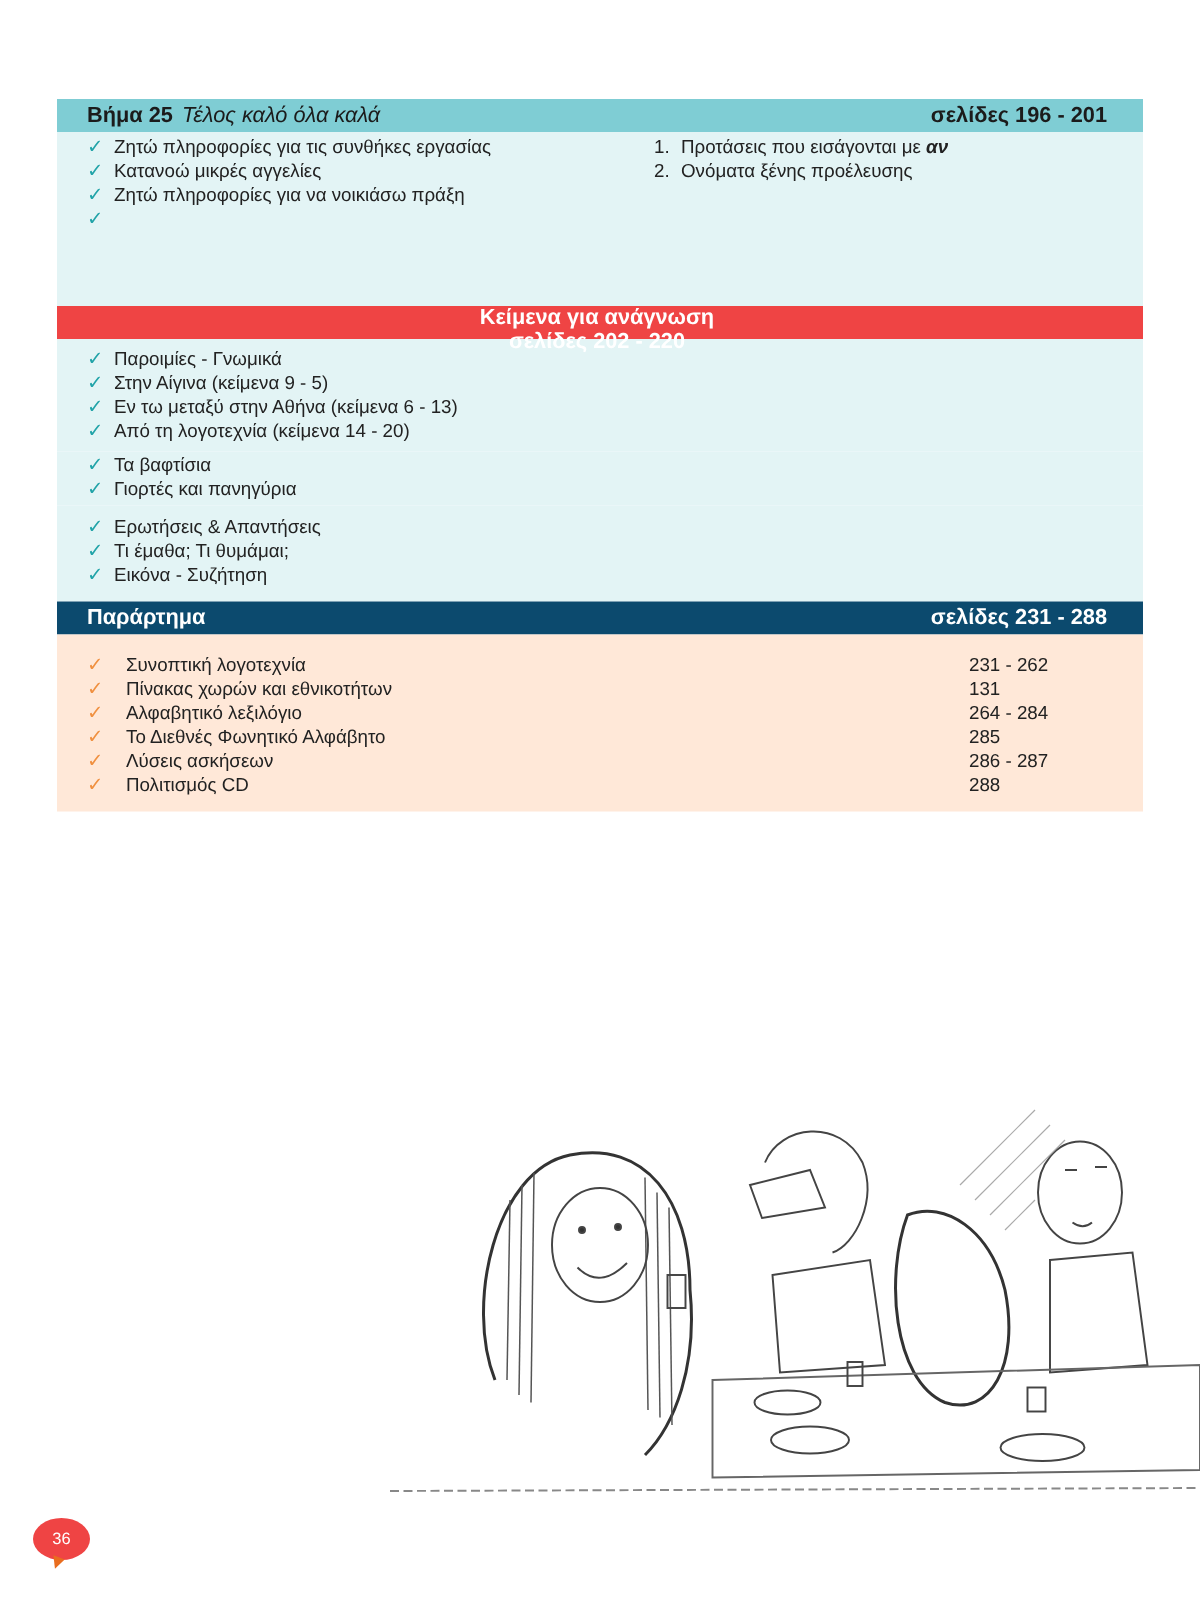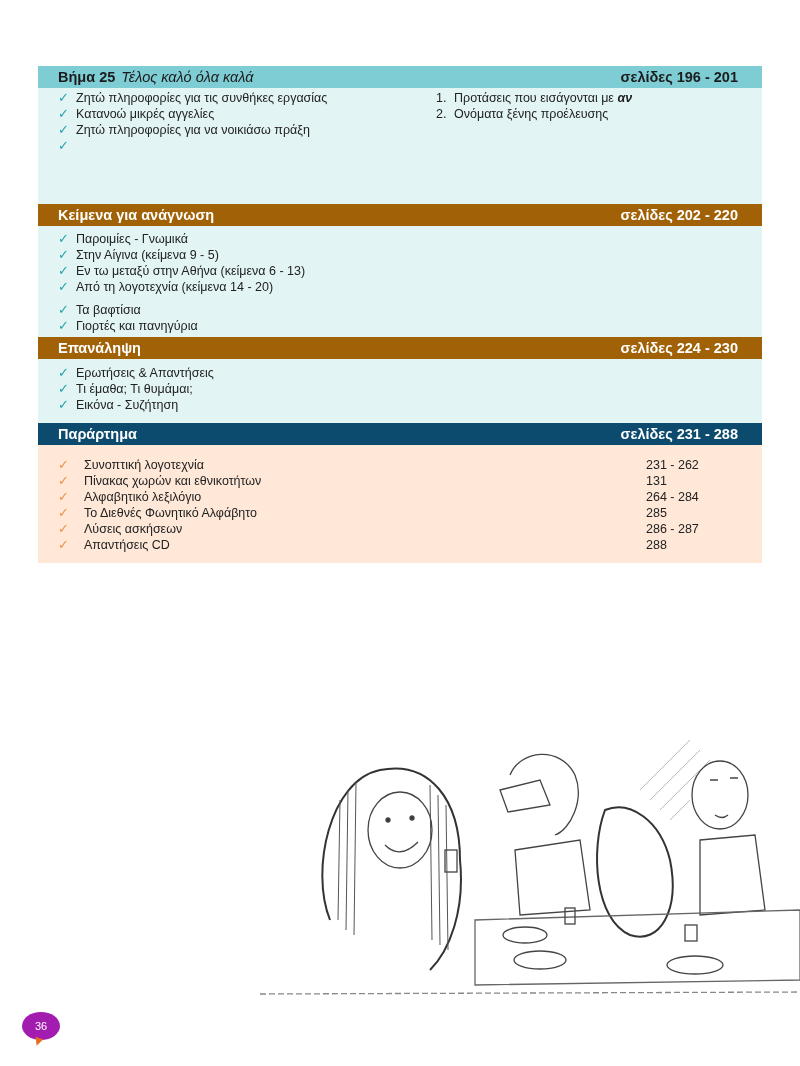--- a/index.html
+++ b/index.html
@@ -6,40 +6,40 @@
   body {
     width: 800px; height: 1066px; background: #ffffff; position: relative; overflow: hidden;
     font-family: "Liberation Sans", "DejaVu Sans", sans-serif; color: #222;
   }
   .toc { position: absolute; left: 38px; top: 38px; width: 724px; margin-top: 28px; }
   .sec-head {
     height: 22px; display: flex; align-items: center; justify-content: space-between;
     padding: 0 24px 0 20px; color: #fff; font-weight: bold; font-size: 14.5px;
   }
   .sec-head.teal-light { background: #7fcdd4; color: #1b1b1b; }
-  .sec-head.teal { background: #a16207; }
+  .sec-head.teal { background: #ef4444; flex-direction: column; }
   .sec-head.orange { background: #0c4a6e; }
   .sec-head .title-italic { font-style: italic; font-weight: normal; margin-left: 6px; }
   .sec-body { background: #e3f4f5; padding: 2px 0 6px 20px; font-size: 12.5px; line-height: 16px; }
   .sec-body.orange-body { background: #ffe8d8; padding-top: 12px; padding-bottom: 10px; }
   .cols { display: flex; }
   .col-left { width: 360px; }
   .col-right { margin-left: 0; }
   ul.checks { list-style: none; margin: 0; padding: 0; }
   ul.checks li { display: flex; align-items: flex-start; }
   .chk { width: 18px; flex: none; color: #21a3a8; font-weight: bold; font-size: 13px; }
   .orange-body .chk { color: #f09040; width: 26px; font-weight: normal; }
   ol.nums { margin: 0; padding: 0 0 0 0; list-style: none; }
   ol.nums li { display: flex; }
   .num { width: 18px; flex: none; }
   .orange-row { display: flex; }
   .orange-row .txt { width: 562px; }
   .page-badge {
     position: absolute; left: 22px; top: 1012px; width: 38px; height: 28px;
-    background: #a21caf; border-radius: 50%; color: #fff; font-size: 11px;
+    background: #ef4444; border-radius: 50%; color: #fff; font-size: 11px;
     display: flex; align-items: center; justify-content: center;
   }
   .page-badge::after {
     content: ""; position: absolute; left: 12px; bottom: -6px; width: 0; height: 0;
     border-left: 4px solid transparent; border-right: 4px solid transparent;
     border-top: 8px solid #e96d1f; transform: rotate(20deg);
   }
   .illustration { position: absolute; left: 260px; top: 720px; width: 540px; height: 290px; }
 </style>
 </head>
@@ -114,24 +114,20 @@
           <span class="chk">✓</span>
           <span>Τα βαφτίσια</span>
         </li>
       <li>
           <span class="chk">✓</span>
           <span>Γιορτές και πανηγύρια</span>
         </li>
     </ul>
   </div>
 
-  <div class="sec-head teal">
-    <span>Επανάληψη</span>
-    <span>σελίδες 224 - 230</span>
-  </div>
   <div class="sec-body" style="padding-top:6px;padding-bottom:10px;">
     <ul class="checks">
       <li>
           <span class="chk">✓</span>
           <span>Ερωτήσεις &amp; Απαντήσεις</span>
         </li>
       <li>
           <span class="chk">✓</span>
           <span>Τι έμαθα; Τι θυμάμαι;</span>
         </li>
@@ -168,21 +164,21 @@
           <span class="txt">Το Διεθνές Φωνητικό Αλφάβητο</span>
           <span>285</span>
         </li>
       <li class="orange-row">
           <span class="chk">✓</span>
           <span class="txt">Λύσεις ασκήσεων</span>
           <span>286 - 287</span>
         </li>
       <li class="orange-row">
           <span class="chk">✓</span>
-          <span class="txt">Απαντήσεις CD</span>
+          <span class="txt">Πολιτισμός CD</span>
           <span>288</span>
         </li>
     </ul>
   </div>
 </div>
 
 <svg class="illustration" viewBox="0 0 540 290" fill="none" stroke="#444" stroke-width="1.3">
   <line x1="0" y1="274" x2="540" y2="272" stroke="#888" stroke-dasharray="6 3"></line>
 
   <path d="M70 200 C50 150 70 60 120 50 C170 40 200 80 200 140 C205 190 190 230 170 250" stroke="#333" stroke-width="2"></path>

